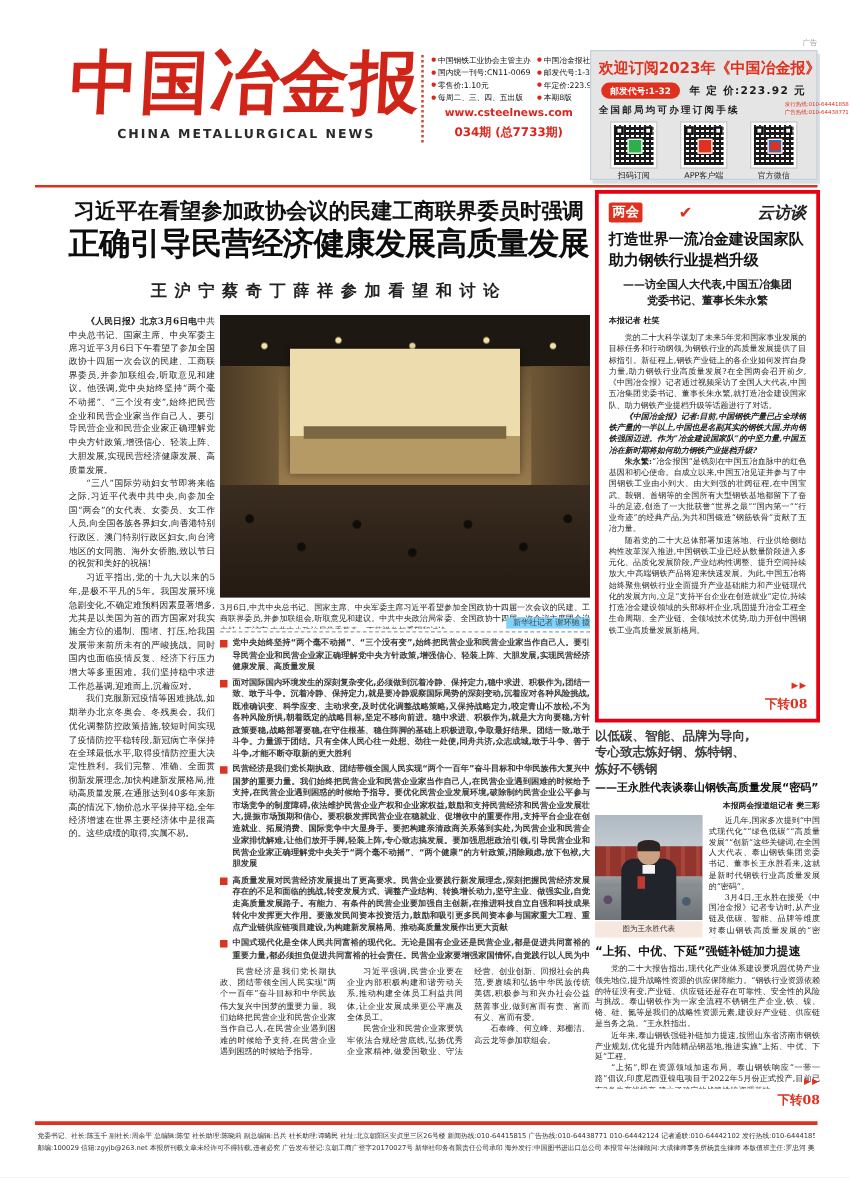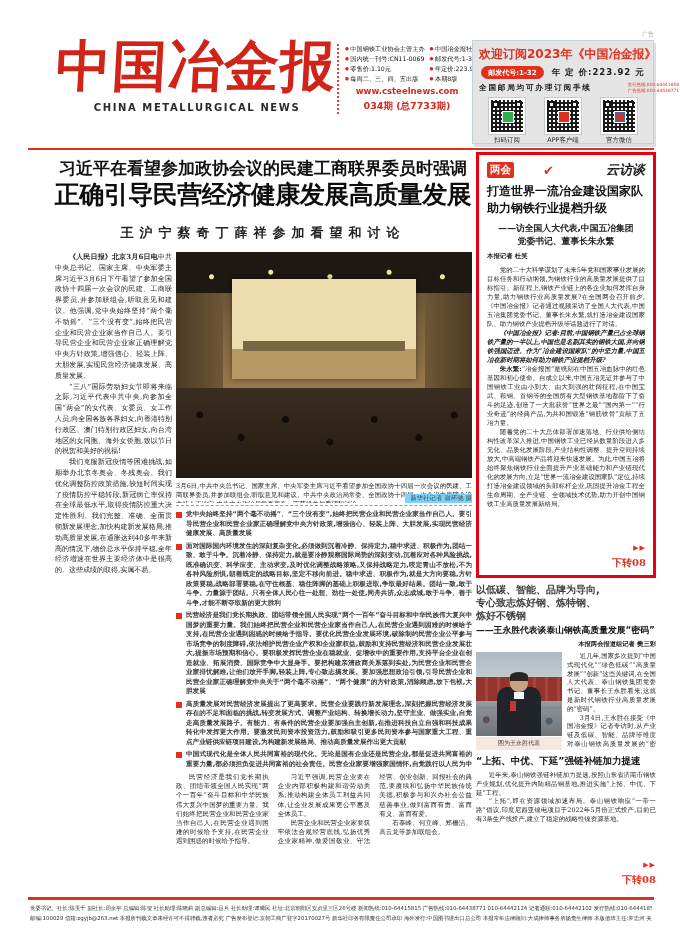--- a/index.html
+++ b/index.html
@@ -207,20 +207,21 @@
 
   <div class="rule-red"></div>
 
   <div class="kicker">习近平在看望参加政协会议的民建工商联界委员时强调</div>
   <div class="headline">正确引导民营经济健康发展高质量发展</div>
   <div class="subhead">王沪宁蔡奇丁薛祥参加看望和讨论</div>
 
   <div class="col1 serif">
     <p><span class="lead-in">《人民日报》北京3月6日电</span><span>中共中央总书记、国家主席、中央军委主席习近平3月6日下午看望了参加全国政协十四届一次会议的民建、工商联界委员,并参加联组会,听取意见和建议。他强调,党中央始终坚持“两个毫不动摇”、“三个没有变”,始终把民营企业和民营企业家当作自己人。要引导民营企业和民营企业家正确理解党中央方针政策,增强信心、轻装上阵、大胆发展,实现民营经济健康发展、高质量发展。</span></p>
     <p>“三八”国际劳动妇女节即将来临之际,习近平代表中共中央,向参加全国“两会”的女代表、女委员、女工作人员,向全国各族各界妇女,向香港特别行政区、澳门特别行政区妇女,向台湾地区的女同胞、海外女侨胞,致以节日的祝贺和美好的祝福!</p>
+    <p>习近平指出,党的十九大以来的5年,是极不平凡的5年。我国发展环境急剧变化,不确定难预料因素显著增多,尤其是以美国为首的西方国家对我实施全方位的遏制、围堵、打压,给我国发展带来前所未有的严峻挑战。同时国内也面临疫情反复、经济下行压力增大等多重困难。我们坚持稳中求进工作总基调,迎难而上,沉着应对。</p>
     <p>我们克服新冠疫情等困难挑战,如期举办北京冬奥会、冬残奥会。我们优化调整防控政策措施,较短时间实现了疫情防控平稳转段,新冠病亡率保持在全球最低水平,取得疫情防控重大决定性胜利。我们完整、准确、全面贯彻新发展理念,加快构建新发展格局,推动高质量发展,在通胀达到40多年来新高的情况下,物价总水平保持平稳,全年经济增速在世界主要经济体中是很高的。这些成绩的取得,实属不易。</p>
   </div>
 
   <div class="photo-main">
     <div class="ph-ceiling"></div>
     <div class="ph-wall"></div>
     <div class="ph-screen"></div>
     <div class="ph-floor"></div>
   </div>
   <div class="caption serif">
@@ -272,21 +273,21 @@
     </div>
     <div class="sb-sub">
       <div>——访全国人大代表,中国五冶集团</div>
       <div>党委书记、董事长朱永繁</div>
     </div>
     <div class="sb-byline">本报记者 杜笑</div>
     <div class="sb-body serif">
       <p>党的二十大科学谋划了未来5年党和国家事业发展的目标任务和行动纲领,为钢铁行业的高质量发展提供了目标指引。新征程上,钢铁产业链上的各企业如何发挥自身力量,助力钢铁行业高质量发展?在全国两会召开前夕,《中国冶金报》记者通过视频采访了全国人大代表,中国五冶集团党委书记、董事长朱永繁,就打造冶金建设国家队、助力钢铁产业提档升级等话题进行了对话。</p>
       <p class="sb-q"><span class="q-label">《中国冶金报》记者:</span><span>目前,中国钢铁产量已占全球钢铁产量的一半以上,中国也是名副其实的钢铁大国,并向钢铁强国迈进。作为“冶金建设国家队”的中坚力量,中国五冶在新时期将如何助力钢铁产业提档升级?</span></p>
       <p><span class="a-label">朱永繁:</span><span>“冶金报国”是镌刻在中国五冶血脉中的红色基因和初心使命。自成立以来,中国五冶见证并参与了中国钢铁工业由小到大、由大到强的壮阔征程,在中国宝武、鞍钢、首钢等的全国所有大型钢铁基地都留下了奋斗的足迹,创造了一大批获誉“世界之最”“国内第一”“行业奇迹”的经典产品,为共和国锻造“钢筋铁骨”贡献了五冶力量。</span></p>
-      <p>随着党的二十大总体部署加速落地、行业供给侧结构性改革深入推进,中国钢铁工业已经从数量阶段进入多元化、品质化发展阶段,产业结构性调整、提升空间持续放大,中高端钢铁产品将迎来快速发展。为此,中国五冶将始终聚焦钢铁行业全面提升产业基础能力和产业链现代化的发展方向,立足“世界一流冶金建设国家队”定位,持续打造冶金建设领域的头部标杆企业,巩固提升冶金工程全生命周期、全产业链、全领域技术优势,助力开创中国钢铁工业高质量发展新格局。</p>
+      <p>随着党的二十大总体部署加速落地、行业供给侧结构性改革深入推进,中国钢铁工业已经从数量阶段进入多元化、品质化发展阶段,产业结构性调整、提升空间持续放大,中高端钢铁产品将迎来快速发展。为此,中国五冶将始终聚焦钢铁行业全面提升产业基础能力和产业链现代化的发展方向,立足“支持平台企业在创造就业”定位,持续打造冶金建设领域的头部标杆企业,巩固提升冶金工程全生命周期、全产业链、全领域技术优势,助力开创中国钢铁工业高质量发展新格局。</p>
     </div>
     <div class="jump">
       <span class="arrows">▶▶</span>
       <span class="jtext">下转08</span>
     </div>
   </div>
 
   <div class="bottom">
     <div class="bt-title">
       <div>以低碳、智能、品牌为导向,</div>
@@ -310,20 +311,21 @@
         </div>
         <div class="bt-photo-cap">图为王永胜代表</div>
       </div>
       <div class="bt-side serif">
         <p>近几年,国家多次提到“中国式现代化”“绿色低碳”“高质量发展”“创新”这些关键词,在全国人大代表、泰山钢铁集团党委书记、董事长王永胜看来,这就是新时代钢铁行业高质量发展的“密码”。</p>
         <p>3月4日,王永胜在接受《中国冶金报》记者专访时,从产业链及低碳、智能、品牌等维度对泰山钢铁高质量发展的“密码”进行了“解密”。</p>
       </div>
     </div>
     <div class="bt-subhead">“上拓、中优、下延”强链补链加力提速</div>
     <div class="bt-body serif">
+      <p>党的二十大报告指出,现代化产业体系建设要巩固优势产业领先地位,提升战略性资源的供应保障能力。“钢铁行业资源依赖的特征没有变,产业链、供应链还是存在可靠性、安全性的风险与挑战。泰山钢铁作为一家全流程不锈钢生产企业,铁、镍、铬、硅、氮等是我们的战略性资源元素,建设好产业链、供应链是当务之急。”王永胜指出。</p>
       <p>近年来,泰山钢铁强链补链加力提速,按照山东省济南市钢铁产业规划,优化提升内陆精品钢基地,推进实施“上拓、中优、下延”工程。</p>
       <p>“上拓”,即在资源领域加速布局。泰山钢铁响应“一带一路”倡议,印度尼西亚镍电项目于2022年5月份正式投产,目前已有3条生产线投产,建立了稳定的战略性镍资源基地。</p>
     </div>
     <div class="bt-jump jump" style="position:absolute;">
       <span class="arrows">▶▶</span>
       <span class="jtext">下转08</span>
     </div>
   </div>
 
   <div class="footer-rule"></div>

